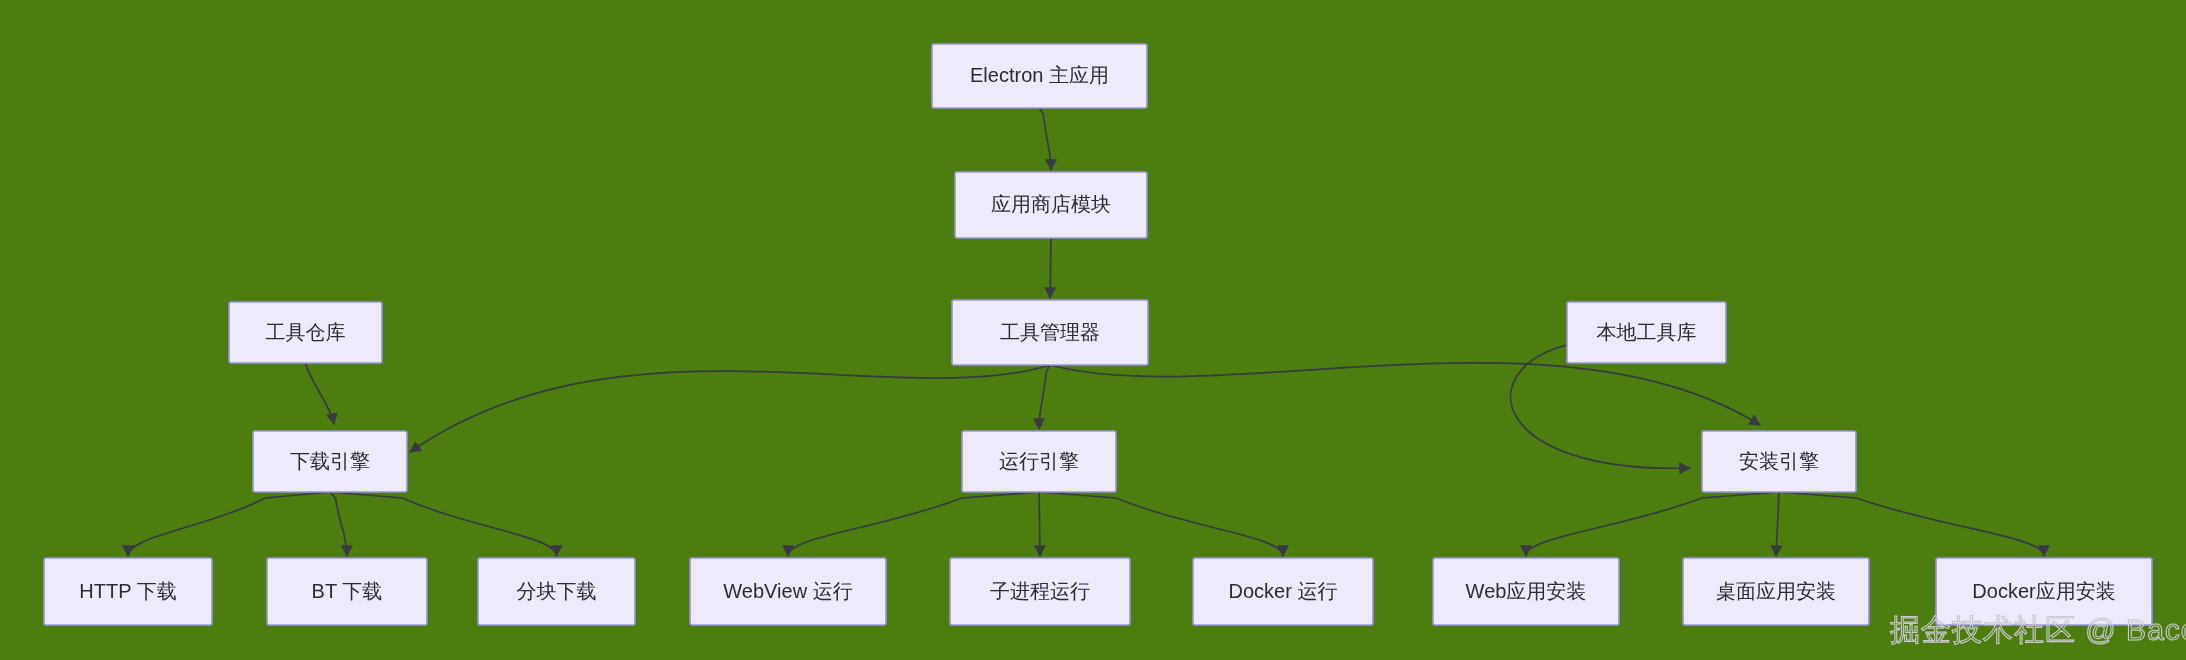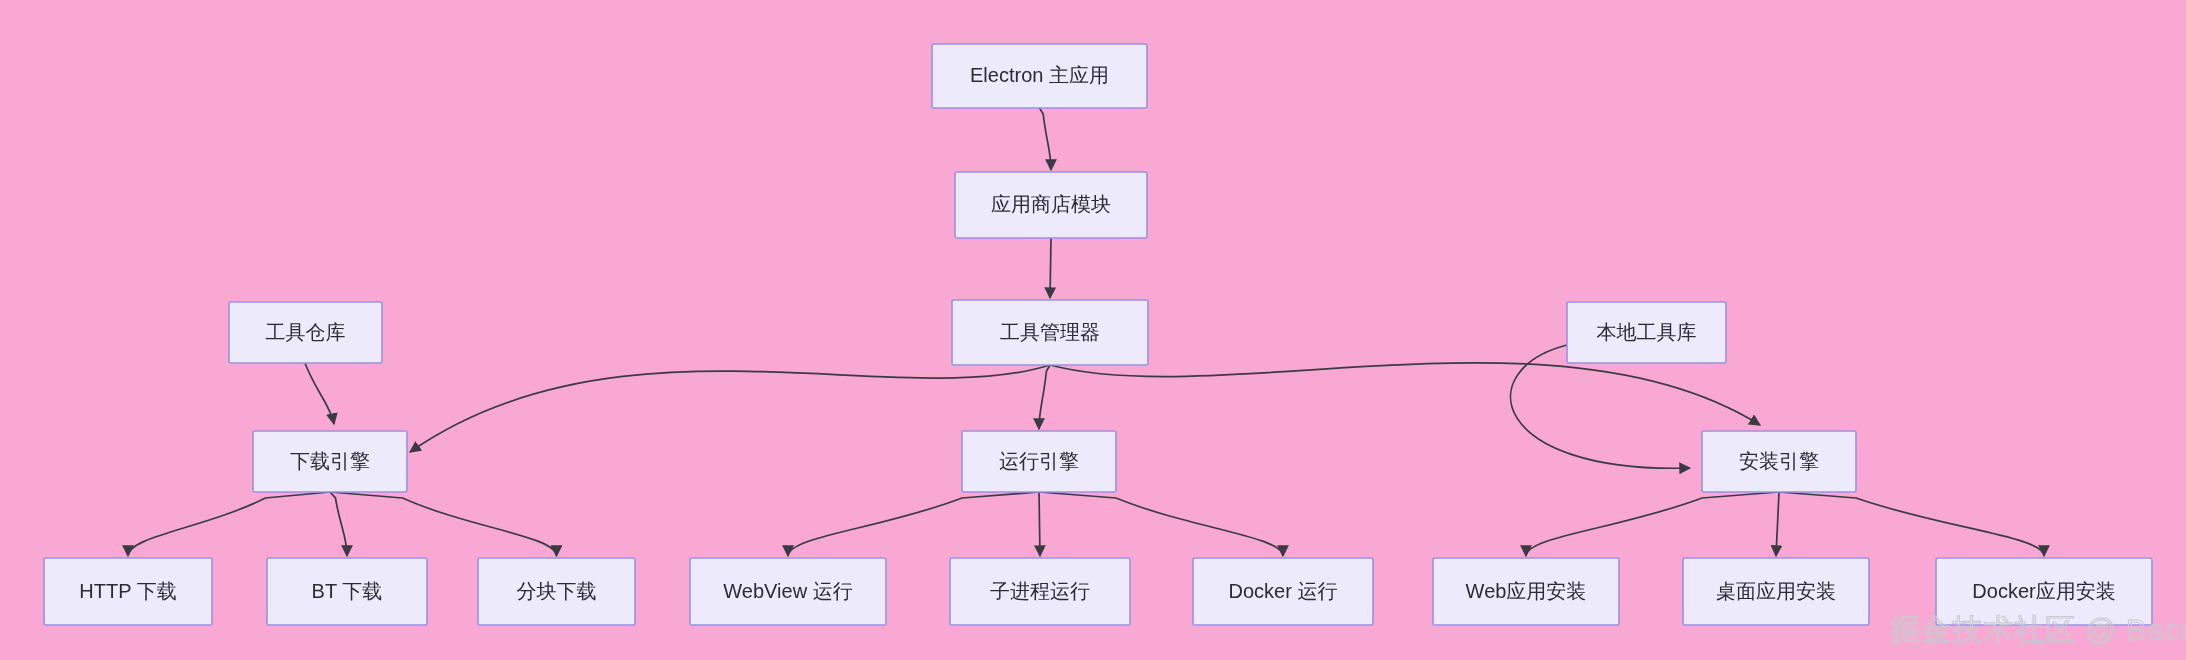--- a/index.html
+++ b/index.html
@@ -11,21 +11,21 @@
     width: 2186px;
     height: 660px;
     font-family: "Liberation Sans", "DejaVu Sans", sans-serif;
     overflow: hidden;
     position: relative;
   }
   #diagram-root {
     position: relative;
     width: 2186px;
     height: 660px;
-    background: #f9a8d4;
+    background: #4d7c0f;
   }
   svg.flow-canvas {
     position: absolute;
     top: 0;
     left: 0;
     width: 2186px;
     height: 660px;
     display: block;
   }
   .node-rect {

